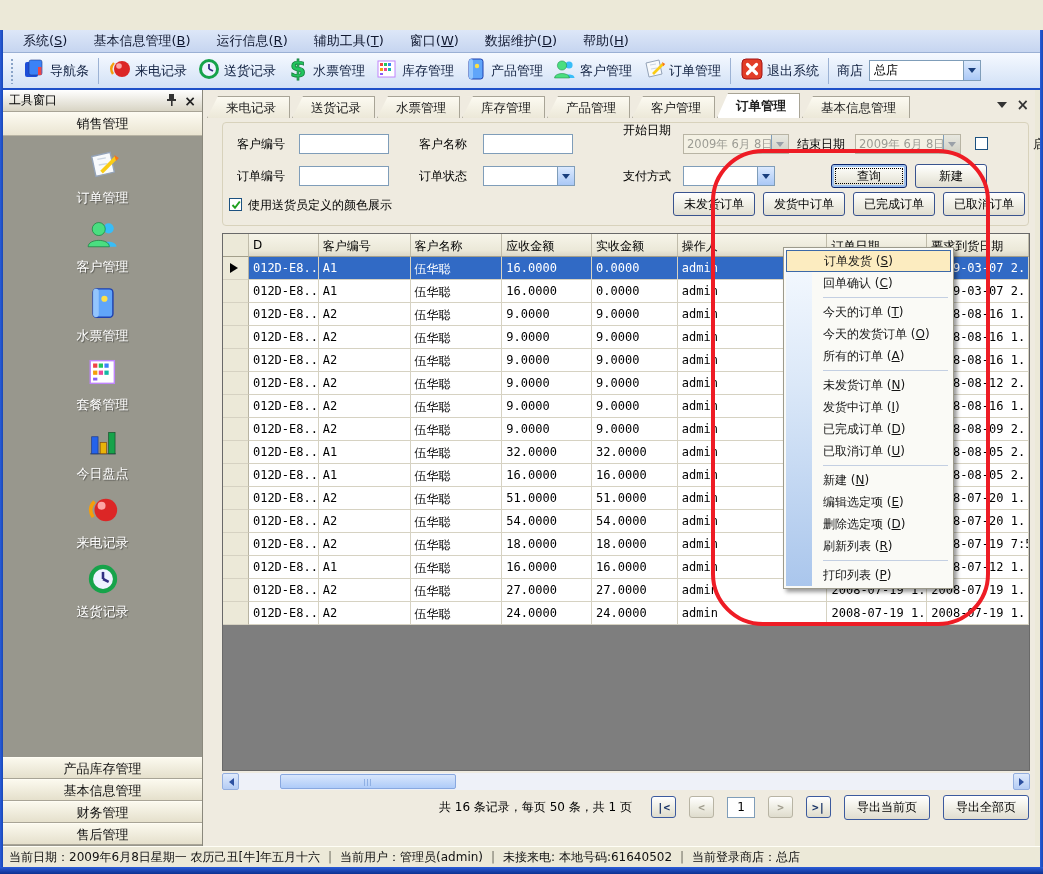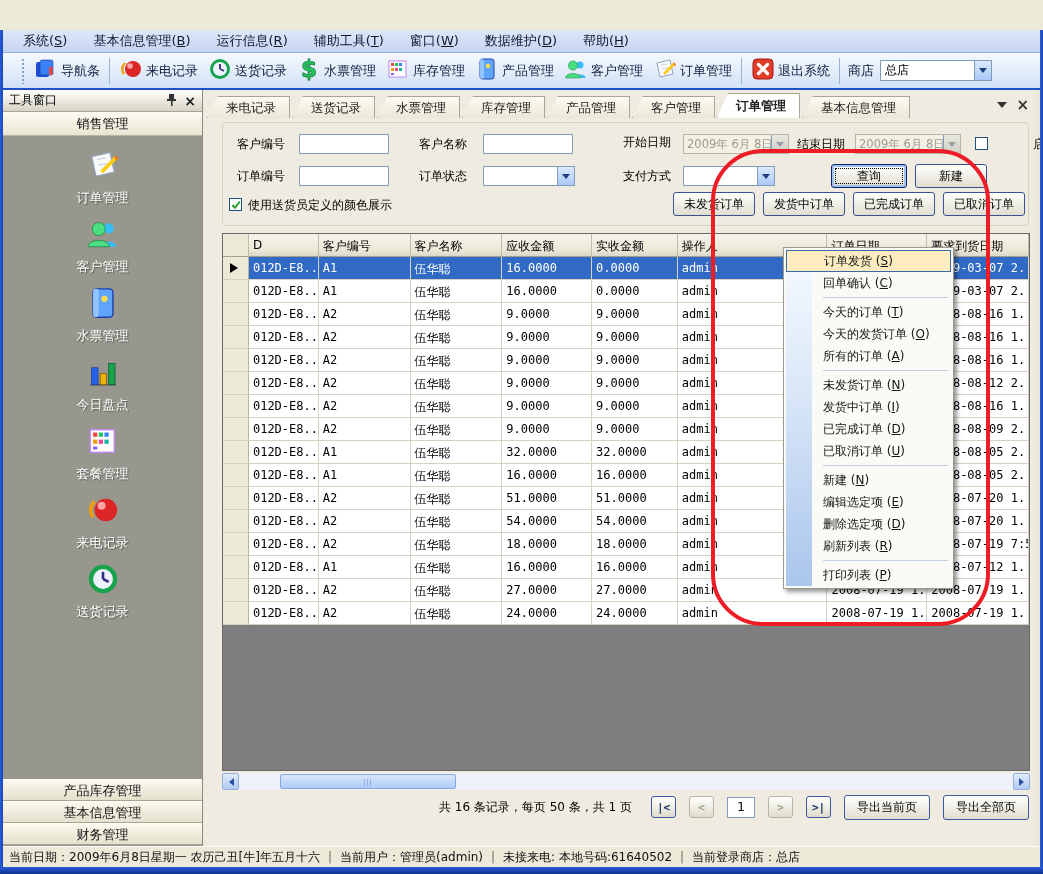--- a/index.html
+++ b/index.html
@@ -29,21 +29,21 @@
 
   
   #menubar { position:absolute; left:0; top:30px; width:1043px; height:23px;
     background:linear-gradient(180deg,#dde7f8,#c6d5f0); border-bottom:1px solid #9ab0d4;
     display:flex; align-items:center; padding-left:10px; }
   .mb-item { font-size:13px; color:#101830; padding:0 13px; cursor:default; }
 
   
   #toolbar { position:absolute; left:0; top:53px; width:1043px; height:37px;
     background:linear-gradient(180deg,#f5f9ff,#d2e1f6); border-bottom:2px solid #1e50c8;
-    display:flex; align-items:center; padding-left:18px; }
+    display:flex; align-items:center; padding-left:7px; }
   .tb-grip { width:5px; height:26px; margin:0 3px;
     background-image:radial-gradient(circle,#8aa4c8 1px,transparent 1.2px); background-size:4px 4px; }
   .tb-item { display:flex; align-items:center; gap:3px; padding:2px 5px; cursor:default; }
   .tb-label { font-size:13px; color:#102040; white-space:nowrap; }
   .tb-sep { width:1px; height:26px; background:#9cb2d4; margin:0 4px; }
   .tb-store-label { font-size:13px; color:#102040; margin:0 6px 0 4px; }
   .tb-combo { width:112px; height:21px; background:#fff; border:1px solid #7f9db9;
     display:flex; align-items:center; }
   .tb-combo .val { flex:1; font-size:12px; padding-left:4px; color:#000; }
   .dd-btn { width:17px; height:100%; border-left:1px solid #7f9db9;
@@ -294,51 +294,52 @@
               <path d="M10.5 21c0-4.6 11-4.6 11 0z" fill="#38bdf8"></path>
               <circle cx="9" cy="8.5" r="4.6" fill="#4ade80" stroke="#15803d" stroke-width="0.5"></circle>
               <path d="M1.5 21c0-6 15-6 15 0z" fill="#4ade80" stroke="#15803d" stroke-width="0.5"></path>
             </svg></span><div class="sb-item-label">客户管理</div></div>
         <div class="sb-item"><span class="icon"><svg width="34" height="34" viewBox="0 0 24 24">
               <rect x="5" y="2" width="14" height="20" rx="2.5" fill="#60a5fa" stroke="#1e40af"></rect>
               <rect x="5" y="2" width="4" height="20" rx="2" fill="#93c5fd"></rect>
               <circle cx="13" cy="9" r="2.2" fill="#fde047"></circle>
             </svg></span><div class="sb-item-label">水票管理</div></div>
         <div class="sb-item"><span class="icon"><svg width="34" height="34" viewBox="0 0 24 24">
-              <line x1="3" y1="21" x2="21" y2="21" stroke="#475569"></line>
-              <rect x="4" y="9" width="4.5" height="12" fill="#2563eb" stroke="#1e3a8a" stroke-width="0.5"></rect>
-              <rect x="10" y="13" width="4.5" height="8" fill="#eab308" stroke="#854d0e" stroke-width="0.5"></rect>
-              <rect x="16" y="6" width="4.5" height="15" fill="#16a34a" stroke="#14532d" stroke-width="0.5"></rect>
-            </svg></span><div class="sb-item-label">今日盘点</div></div>
-        <div class="sb-item"><span class="icon"><svg width="34" height="34" viewBox="0 0 24 24">
               <rect x="3" y="4" width="17" height="16" fill="#ffffff" stroke="#c084fc"></rect>
               <rect x="5" y="6" width="3" height="3" fill="#ef4444"></rect>
               <rect x="9" y="6" width="3" height="3" fill="#22c55e"></rect>
               <rect x="13" y="6" width="3" height="3" fill="#3b82f6"></rect>
               <rect x="5" y="11" width="3" height="3" fill="#f59e0b"></rect>
               <rect x="9" y="11" width="3" height="3" fill="#ec4899"></rect>
               <rect x="13" y="11" width="3" height="3" fill="#14b8a6"></rect>
               <rect x="5" y="16" width="3" height="2" fill="#8b5cf6"></rect>
             </svg></span><div class="sb-item-label">套餐管理</div></div>
+        <div class="sb-item"><span class="icon"><svg width="34" height="34" viewBox="0 0 24 24">
+              <line x1="3" y1="21" x2="21" y2="21" stroke="#475569"></line>
+              <rect x="4" y="9" width="4.5" height="12" fill="#2563eb" stroke="#1e3a8a" stroke-width="0.5"></rect>
+              <rect x="10" y="13" width="4.5" height="8" fill="#eab308" stroke="#854d0e" stroke-width="0.5"></rect>
+              <rect x="16" y="6" width="4.5" height="15" fill="#16a34a" stroke="#14532d" stroke-width="0.5"></rect>
+            </svg></span><div class="sb-item-label">今日盘点</div></div>
         <div class="sb-item"><span class="icon"><svg width="34" height="34" viewBox="0 0 24 24">
               <path d="M5 17 Q1 11 6 6" stroke="#f59e0b" stroke-width="2.4" fill="none"></path>
               <circle cx="14" cy="12" r="8" fill="#dc2626"></circle>
               <circle cx="11" cy="9" r="2.8" fill="#fca5a5"></circle>
             </svg></span><div class="sb-item-label">来电记录</div></div>
         <div class="sb-item"><span class="icon"><svg width="34" height="34" viewBox="0 0 24 24">
               <circle cx="12" cy="12" r="10" fill="#16a34a"></circle>
               <circle cx="12" cy="12" r="7" fill="#eef2ff"></circle>
               <line x1="12" y1="12" x2="12" y2="7" stroke="#312e81" stroke-width="1.8"></line>
               <line x1="12" y1="12" x2="16" y2="14" stroke="#312e81" stroke-width="1.8"></line>
             </svg></span><div class="sb-item-label">送货记录</div></div>
       </div>
     <div id="sb-bottom">
         <div class="sb-bottom-bar">产品库存管理</div>
         <div class="sb-bottom-bar">基本信息管理</div>
         <div class="sb-bottom-bar">财务管理</div>
+        <div class="sb-bottom-bar">售后管理</div>
       </div>
   </div>
 
   <div id="content">
     <div id="tabstrip">
       <div id="tabs">
           <div class="tab">来电记录</div>
           <div class="tab">送货记录</div>
           <div class="tab">水票管理</div>
           <div class="tab">库存管理</div>
@@ -353,21 +354,21 @@
       </div>
     </div>
 
     <div id="filter">
       <div class="f-box"></div>
 
       <span class="f-label" style="left:34px;top:14px;">客户编号</span>
       <input class="f-input" style="left: 96px; top: 14px; width: 90px;">
       <span class="f-label" style="left:216px;top:14px;">客户名称</span>
       <input class="f-input" style="left: 280px; top: 14px; width: 90px;">
-      <span class="f-label" style="left:420px;top:12px;">开始日期</span>
+      <span class="f-label" style="left:420px;top:0;">开始日期</span>
       <div class="f-combo dis" style="left:480px;top:14px;width:106px;">
         <span class="val">2009年 6月 8日</span>
         <span class="dd-btn dis">
             <span class="dd-tri"></span>
           </span>
       </div>
       <span class="f-label" style="left:594px;top:14px;">结束日期</span>
       <div class="f-combo dis" style="left:652px;top:14px;width:106px;">
         <span class="val">2009年 6月 8日</span>
         <span class="dd-btn dis">

